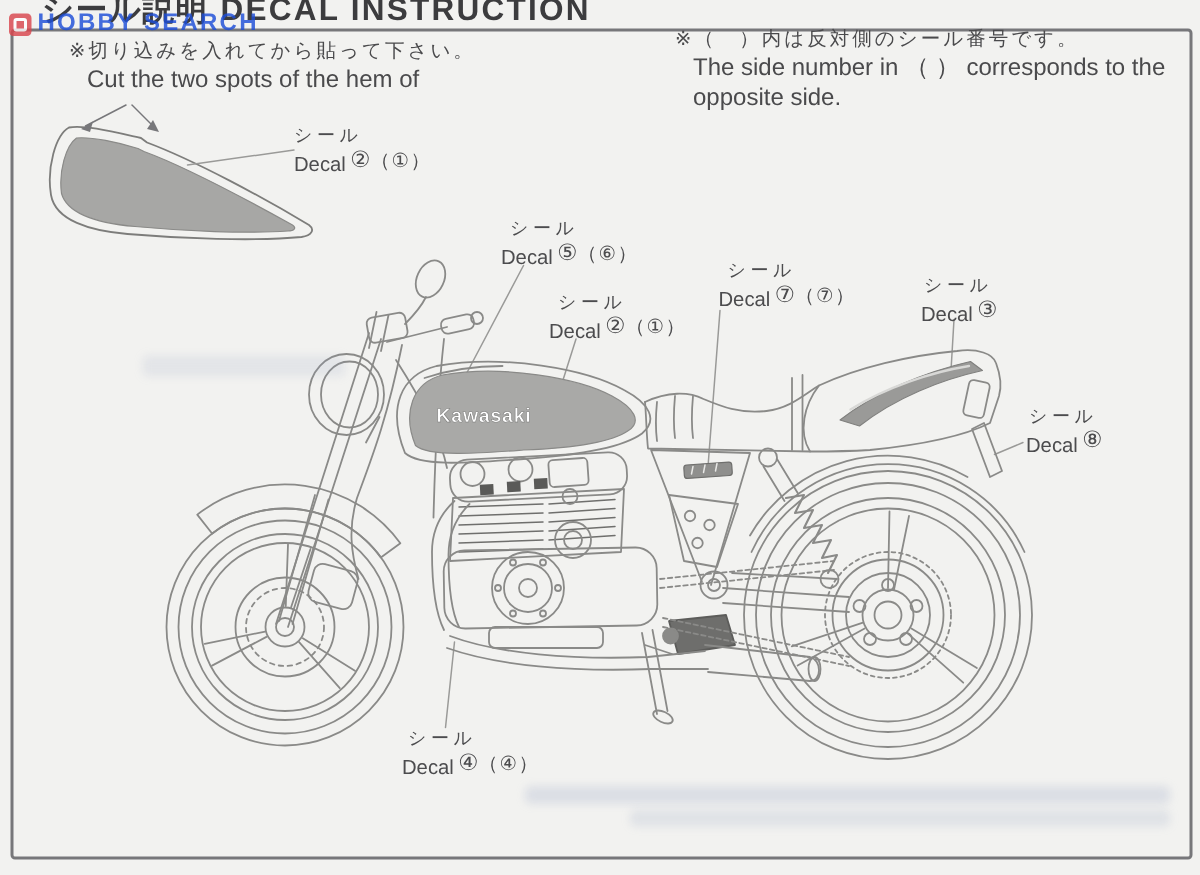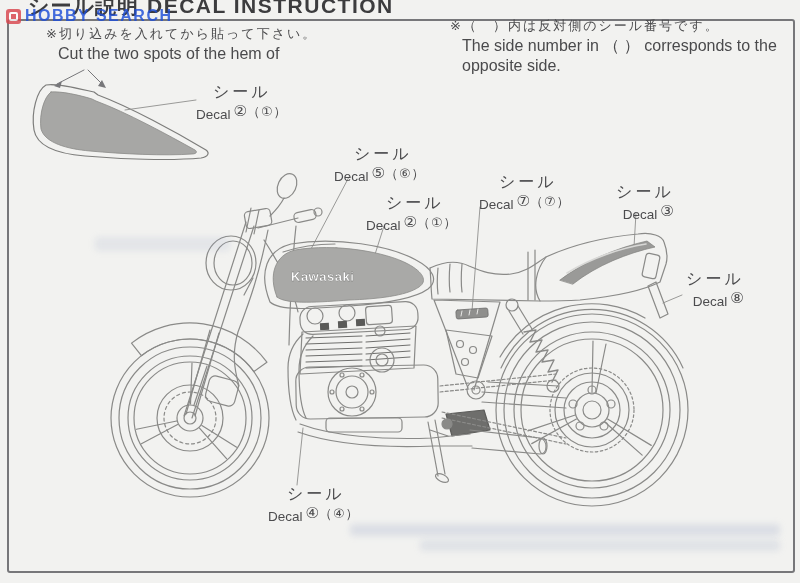--- a/index.html
+++ b/index.html
@@ -29,21 +29,21 @@
     content:"";position:absolute;left:3px;top:3px;width:9px;height:9px;
     border:2px solid #fff;border-radius:2px;box-sizing:border-box;
   }
   .hs-text{
     font-size:16px;font-weight:bold;color:#1d4ed8;letter-spacing:1.5px;white-space:nowrap;
   }
   .note{position:absolute;line-height:1.25;}
   .note .jp{font-size:13px;letter-spacing:2px;color:#4a4a4c;display:block;}
   .note .en{font-size:16px;color:#4a4a4c;display:block;margin-left:12px;margin-top:2px;}
   .decal-label{position:absolute;color:#4c4c4e;line-height:1.05;white-space:nowrap;}
-  .decal-label .jp{display:block;font-size:16px;letter-spacing:3px;text-align:center;}
+  .decal-label .jp{display:block;font-size:12px;letter-spacing:3px;}
   .decal-label .row{display:block;font-size:13.5px;margin-top:2px;text-align:right;}
   .decal-label .num{font-size:15px;vertical-align:3px;margin-left:3px;}
   .decal-label .paren{font-size:13px;vertical-align:3px;letter-spacing:1px;}
   .blur-blob{position:absolute;filter:blur(3px);border-radius:4px;pointer-events:none;}
   svg{position:absolute;left:0;top:0;}
   svg text{font-family:"Liberation Sans","DejaVu Sans",sans-serif;}
 </style>
 </head>
 <body>
 

